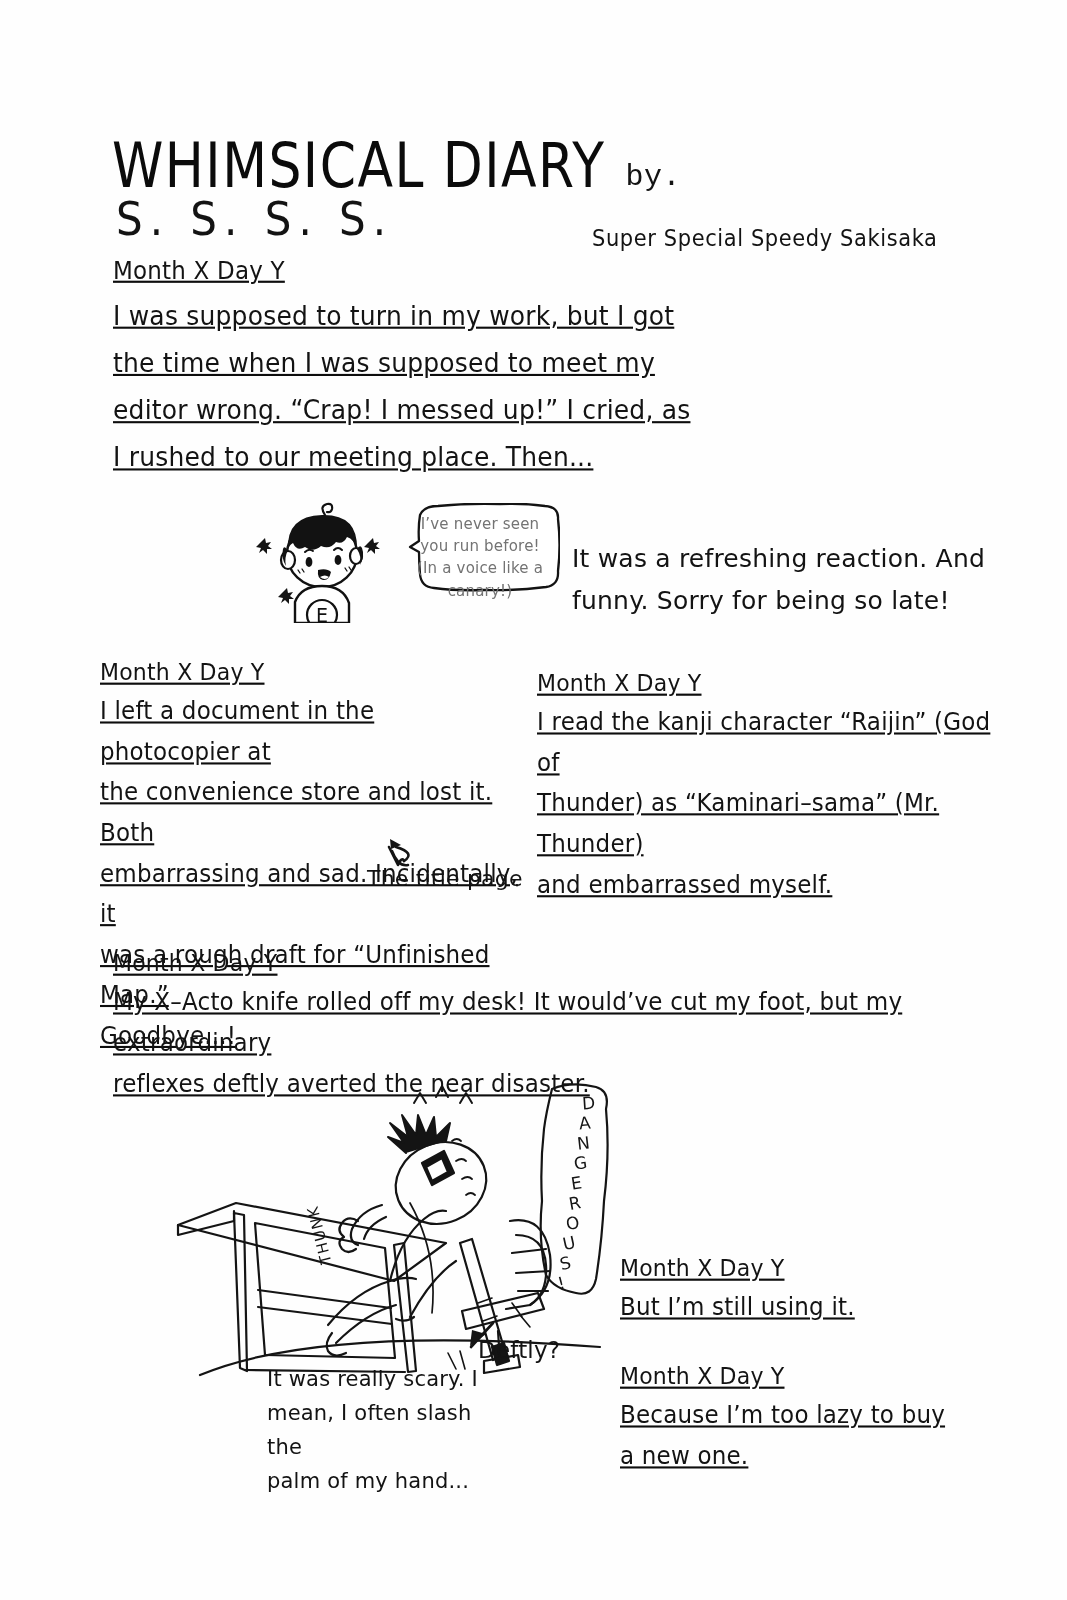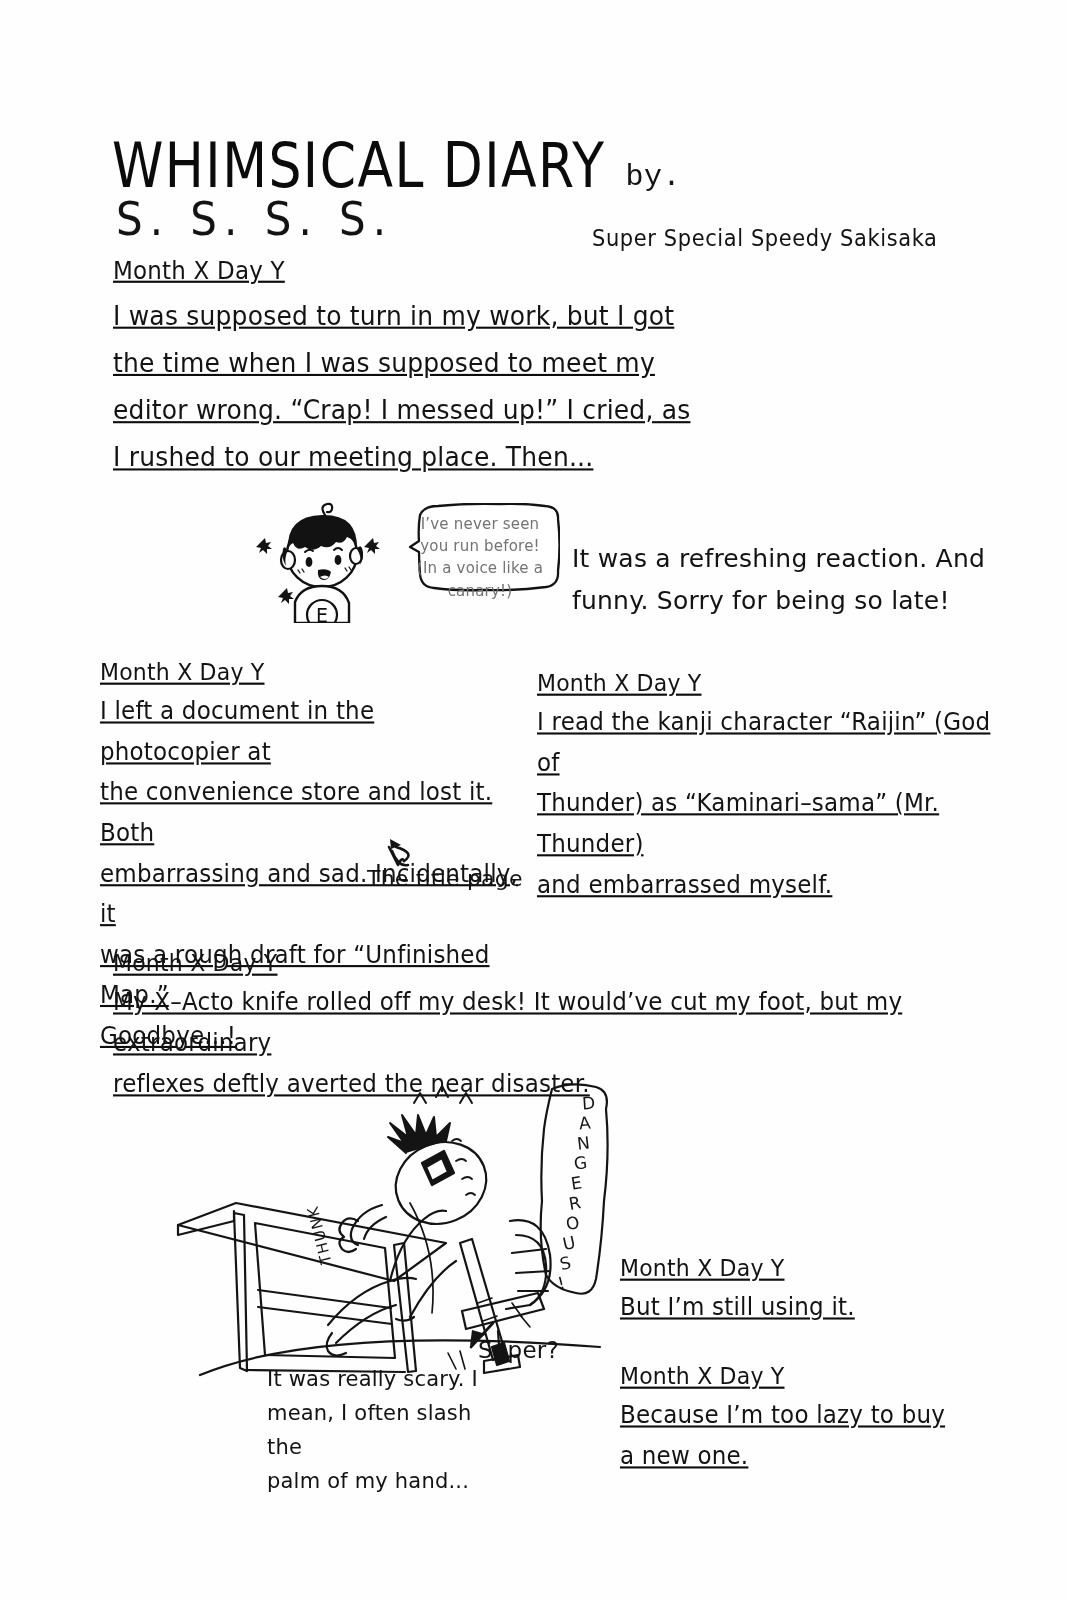--- a/index.html
+++ b/index.html
@@ -372,21 +372,21 @@
       <path d="M392 14 q20 -8 44 -2 q14 4 10 22 q4 44 -2 92
                q-2 40 -8 78 q-4 18 -20 14 q-22 -4 -30 -18
                q-8 -36 -4 -74 q-2 -36 2 -72 q2 -16 8 -40 z" stroke-width="2.2"></path>
     </g>
   </svg>
 
   <div class="danger-letters hand" id="danger-letters"><span style="top: 0px; left: 26px; transform: rotate(-4deg);">D</span><span style="top: 20px; left: 23.3px; transform: rotate(-5.2deg);">A</span><span style="top: 40px; left: 20.6px; transform: rotate(-6.4deg);">N</span><span style="top: 60px; left: 17.9px; transform: rotate(-7.6deg);">G</span><span style="top: 80px; left: 15.2px; transform: rotate(-8.8deg);">E</span><span style="top: 100px; left: 12.5px; transform: rotate(-10deg);">R</span><span style="top: 120px; left: 9.8px; transform: rotate(-11.2deg);">O</span><span style="top: 140px; left: 7.1px; transform: rotate(-12.4deg);">U</span><span style="top: 160px; left: 4.4px; transform: rotate(-13.6deg);">S</span><span style="top: 180px; left: 1.7px; transform: rotate(-14.8deg);">!</span></div>
 
   <div class="hand thunk-text">THUNK</div>
 
-  <div class="hand annot" id="annot-deftly">Super?</div>
+  <div class="hand annot" id="annot-deftly">Deftly?</div>
   <div class="hand annot" id="annot-scary">It was really scary. I
 mean, I often slash the
 palm of my hand...</div>
 
   <div class="entry" id="entry-6">
     <span class="hand date">Month X Day Y</span>
     <span class="hand body">But I’m still using it.</span>
   </div>
   <div class="entry" id="entry-7">
     <span class="hand date">Month X Day Y</span>

